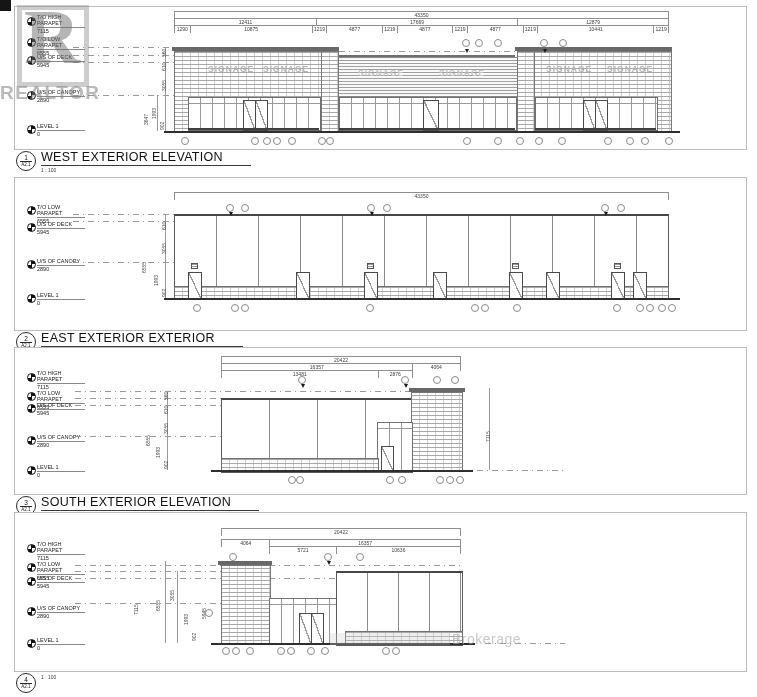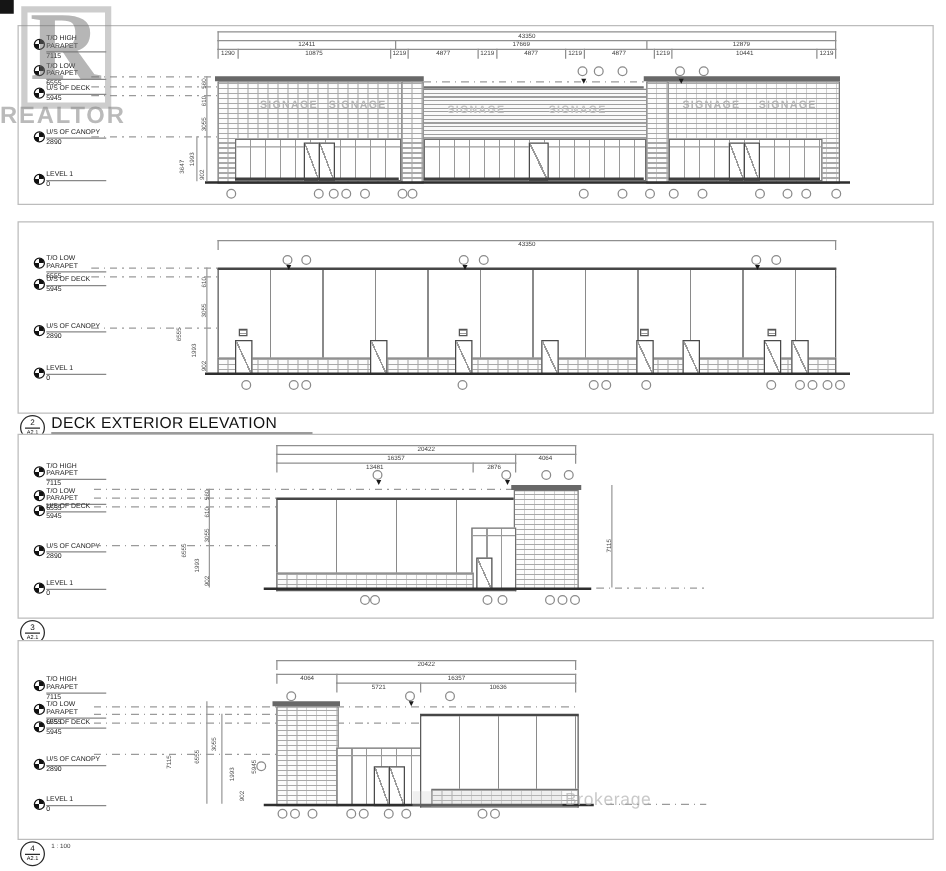--- a/index.html
+++ b/index.html
@@ -50,21 +50,21 @@
   .wm-r{position:absolute;left:24px;top:-4px;font-size:78px;line-height:82px;font-weight:bold;color:rgba(110,110,110,.5);font-family:"Liberation Serif",serif}
   .wm-realtor{position:absolute;left:0px;top:82px;font-size:19px;font-weight:bold;letter-spacing:1.5px;color:rgba(130,130,130,.55)}
   .wm-brok{position:absolute;left:452px;top:631px;font-size:14px;font-weight:normal;color:rgba(172,172,172,.65);letter-spacing:.5px}
   .wm-smudge{position:absolute;left:330px;top:633px;width:120px;height:12px;background:rgba(205,205,205,.3)}
 </style>
 </head>
 <body>
 
 <div class="sheet">
 
-  <div class="panel" style="left:14px;top:20px;width:731px;height:142px">
+  <div class="panel" style="left:14px;top:6px;width:731px;height:142px">
 
     <span class="datum" style="left:12px;top:10px"></span>
     <div class="lvl" style="left:22px;top:7px">
         <span class="lab">T/O HIGH PARAPET</span>
         <span class="val">7115</span>
       </div>
     <span class="datum" style="left:12px;top:31px"></span>
     <div class="lvl" style="left:22px;top:29px">
         <span class="lab">T/O LOW PARAPET</span>
         <span class="val">6555</span>
@@ -168,20 +168,30 @@
       <span class="kb" style="left:479px;top:130px"></span>
       <span class="kb" style="left:501px;top:130px"></span>
       <span class="kb" style="left:520px;top:130px"></span>
       <span class="kb" style="left:543px;top:130px"></span>
       <span class="kb" style="left:589px;top:130px"></span>
       <span class="kb" style="left:611px;top:130px"></span>
       <span class="kb" style="left:626px;top:130px"></span>
       <span class="kb" style="left:650px;top:130px"></span>
   </div>
 
+  <div class="title" style="left:16px;top:151px">
+    <span class="tb">
+        <span class="n">1</span>
+        <span class="s">A2.1</span>
+      </span>
+    <span class="tcol">
+        <span class="tt">WEST EXTERIOR ELEVATION</span>
+        <span class="ts">1 : 100</span>
+      </span>
+  </div>
 
   <div class="panel" style="left:14px;top:177px;width:731px;height:152px">
     <span class="datum" style="left:12px;top:28px"></span>
     <div class="lvl" style="left:22px;top:26px">
         <span class="lab">T/O LOW PARAPET</span>
         <span class="val">6555</span>
       </div>
     <span class="datum" style="left:12px;top:45px"></span>
     <div class="lvl" style="left:22px;top:43px">
         <span class="lab">U/S OF DECK</span>
@@ -247,21 +257,21 @@
       <span class="kb" style="left:643px;top:126px"></span>
       <span class="kb" style="left:653px;top:126px"></span>
   </div>
 
   <div class="title" style="left:16px;top:332px">
     <span class="tb">
         <span class="n">2</span>
         <span class="s">A2.1</span>
       </span>
     <span class="tcol">
-        <span class="tt">DECK EXTERIOR ELEVATION</span>
+        <span class="tt">EAST EXTERIOR EXTERIOR</span>
         <span class="ts">1 : 100</span>
       </span>
   </div>
 
   <div class="panel" style="left:14px;top:347px;width:731px;height:146px">
     <span class="datum" style="left:12px;top:25px"></span>
     <div class="lvl" style="left:22px;top:22px">
         <span class="lab">T/O HIGH PARAPET</span>
         <span class="val">7115</span>
       </div>
@@ -329,20 +339,24 @@
       <span class="kb" style="left:383px;top:128px"></span>
       <span class="kb" style="left:421px;top:128px"></span>
       <span class="kb" style="left:431px;top:128px"></span>
       <span class="kb" style="left:441px;top:128px"></span>
   </div>
 
   <div class="title" style="left:16px;top:496px">
     <span class="tb">
         <span class="n">3</span>
         <span class="s">A2.1</span>
+      </span>
+    <span class="tcol">
+        <span class="tt">SOUTH EXTERIOR ELEVATION</span>
+        <span class="ts">1 : 100</span>
       </span>
   </div>
 
   <div class="panel" style="left:14px;top:512px;width:731px;height:158px">
     <span class="datum" style="left:12px;top:31px"></span>
     <div class="lvl" style="left:22px;top:28px">
         <span class="lab">T/O HIGH PARAPET</span>
         <span class="val">7115</span>
       </div>
     <span class="datum" style="left:12px;top:50px"></span>

